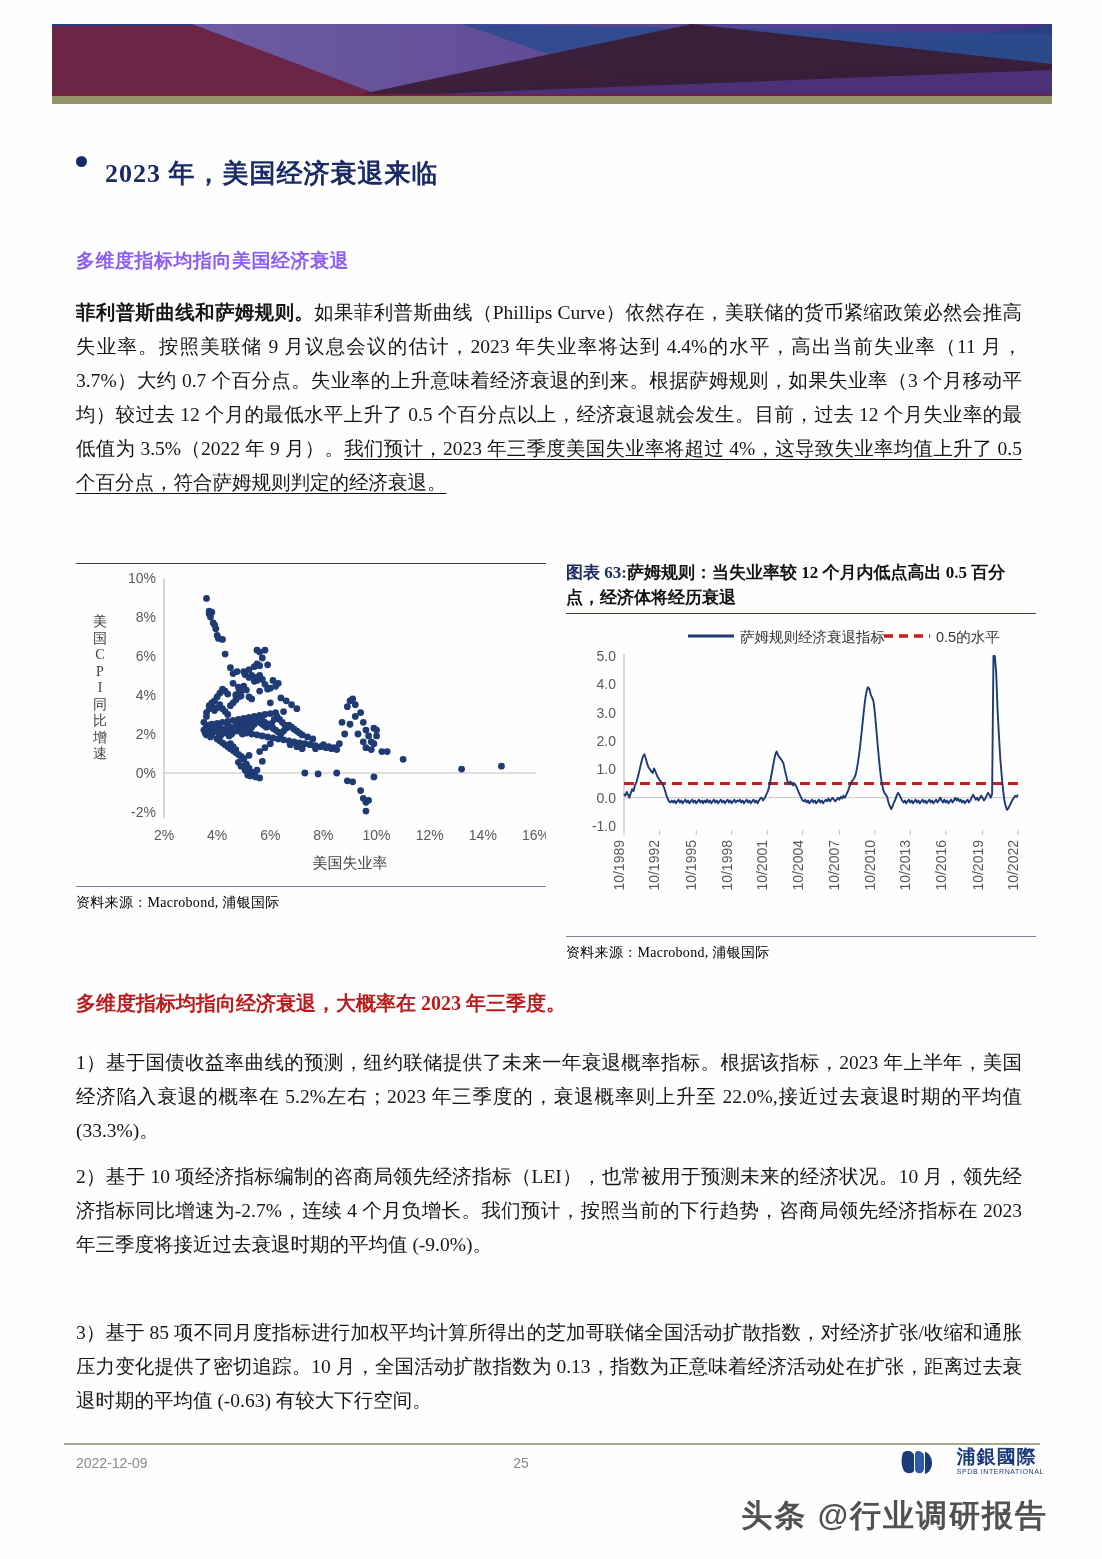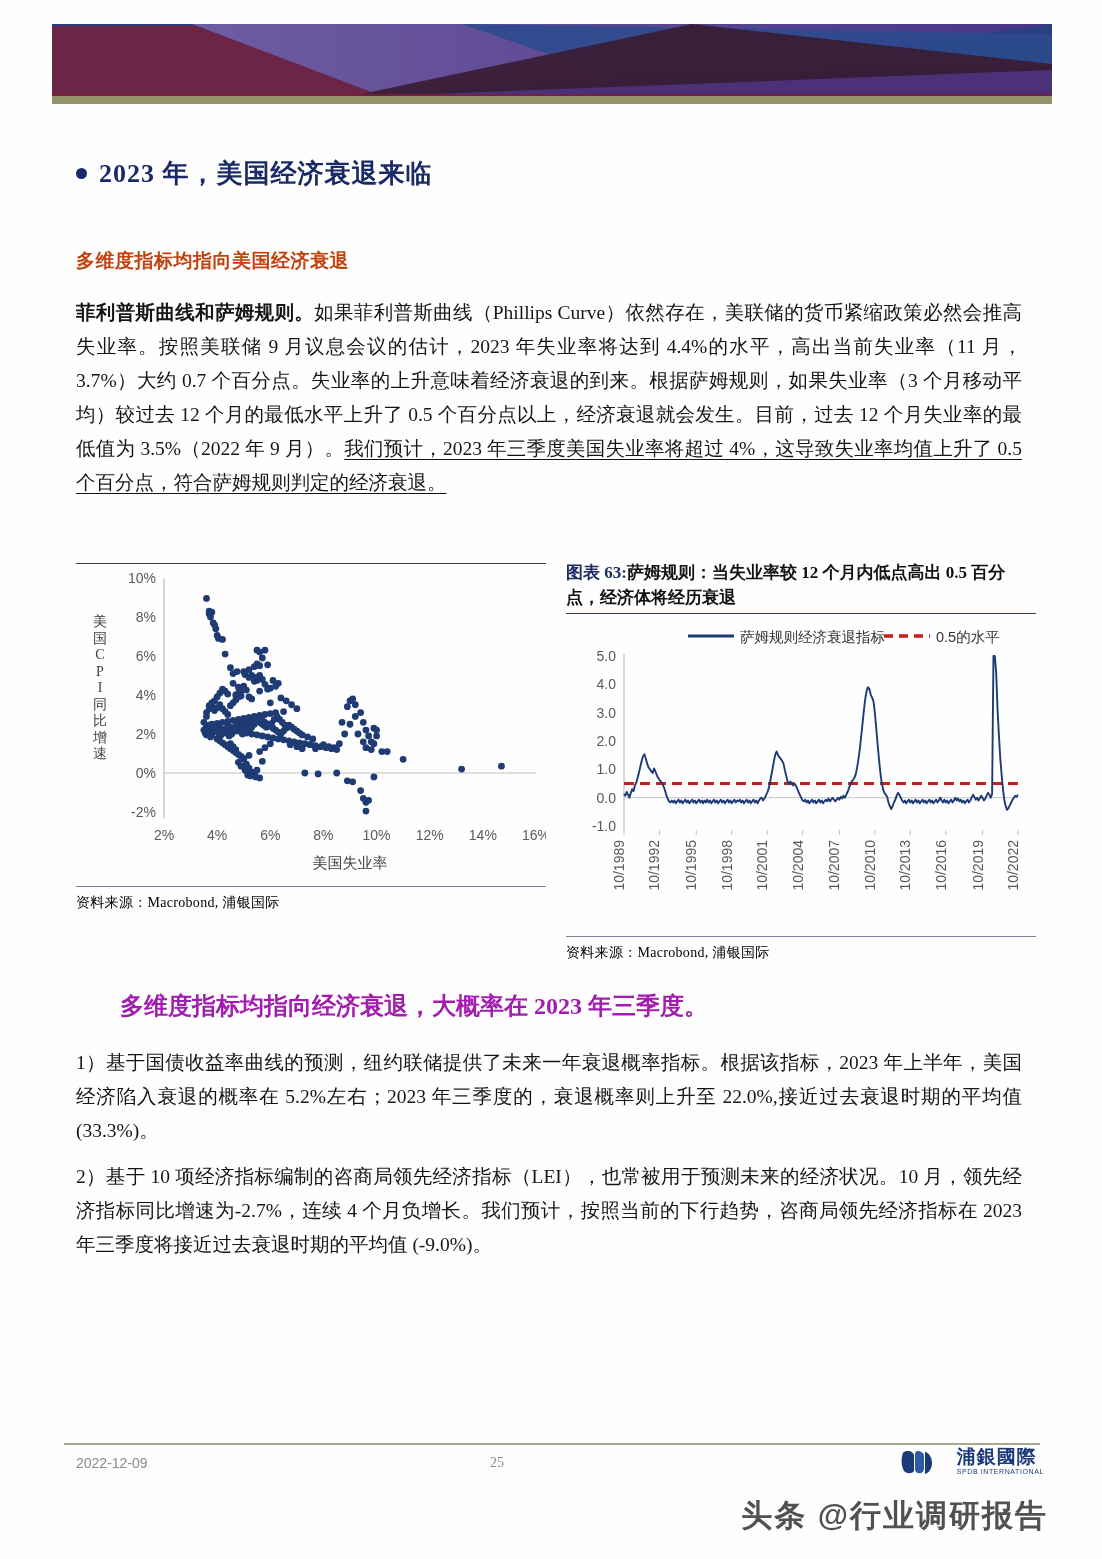--- a/index.html
+++ b/index.html
@@ -31,22 +31,22 @@
     overflow: hidden;
   }
   .banner svg { display: block; }
 
   
   .section-head {
     position: absolute;
     left: 76px;
     top: 156px;
     display: flex;
-    align-items: center;
-    gap: 12px;
+    align-items: flex-start;
+    gap: 18px;
   }
   .bullet-dot {
     width: 11px;
     height: 11px;
     border-radius: 50%;
     background: #1a2a66;
     flex: none;
   }
   .section-title {
     color: #1a2a66;
@@ -55,21 +55,21 @@
     letter-spacing: 1px;
     font-family: "Liberation Serif", "DejaVu Serif", serif;
     white-space: nowrap;
   }
 
   
   .sub-head {
     position: absolute;
     left: 76px;
     top: 248px;
-    color: #c2410c;
+    color: #8b5cf6;
     font-size: 19px;
     font-weight: bold;
     letter-spacing: 0.5px;
   }
 
   
   .body-block {
     position: absolute;
     left: 76px;
     width: 946px;
@@ -83,24 +83,23 @@
   .para-lead { font-weight: bold; }
   .underline-txt {
     text-decoration: underline;
     text-underline-offset: 4px;
   }
 
   .head-2 {
     position: absolute;
     left: 76px;
     top: 990px;
-    font-size: 24px;
+    font-size: 20px;
     font-weight: bold;
-    color: #a21caf;
-    margin-left: 44px;
+    color: #b91c1c;
   }
   .para-2 { top: 1046px; }
   .para-3 { top: 1160px; }
   .para-4 { top: 1316px; }
 
   
   .figure {
     position: absolute;
     top: 560px;
     width: 470px;
@@ -154,21 +153,22 @@
     font-family: "Liberation Sans", sans-serif;
   }
   .footer-page {
     position: absolute;
     left: 0;
     top: 1455px;
     width: 994px;
     text-align: center;
     font-size: 14px;
     color: #8a8a8a;
-    font-family: Liberation Serif, serif;
+    font-family: Liberation Sans, sans-serif;
+    padding-left: 24px;
   }
   .footer-logo {
     position: absolute;
     right: 58px;
     top: 1447px;
     display: flex;
     align-items: center;
     gap: 23px;
   }
   .logo-mark { flex: none; }
@@ -592,20 +592,21 @@
         </svg>
     </div>
     <div class="fig-src-rule"></div>
     <div class="fig-source">资料来源：Macrobond, 浦银国际</div>
   </div>
 
   <div class="head-2">多维度指标均指向经济衰退，大概率在 2023 年三季度。</div>
 
   <div class="body-block para-2">1）基于国债收益率曲线的预测，纽约联储提供了未来一年衰退概率指标。根据该指标，2023 年上半年，美国经济陷入衰退的概率在 5.2%左右；2023 年三季度的，衰退概率则上升至 22.0%,接近过去衰退时期的平均值(33.3%)。</div>
   <div class="body-block para-3">2）基于 10 项经济指标编制的咨商局领先经济指标（LEI），也常被用于预测未来的经济状况。10 月，领先经济指标同比增速为-2.7%，连续 4 个月负增长。我们预计，按照当前的下行趋势，咨商局领先经济指标在 2023 年三季度将接近过去衰退时期的平均值 (-9.0%)。</div>
+  <div class="body-block para-4">3）基于 85 项不同月度指标进行加权平均计算所得出的芝加哥联储全国活动扩散指数，对经济扩张/收缩和通胀压力变化提供了密切追踪。10 月，全国活动扩散指数为 0.13，指数为正意味着经济活动处在扩张，距离过去衰退时期的平均值 (-0.63) 有较大下行空间。</div>
 
   <div class="footer-rule"></div>
   <div class="footer-date">2022-12-09</div>
   <div class="footer-page">25</div>
   <div class="footer-logo">
     <svg class="logo-mark" width="34" height="26" viewBox="0 0 34 26">
       <path d="M3 4 C1 9, 1 17, 4 22 C7 25, 12 25, 14 22 L14 7 C14 4, 11 2, 8 2 C6 2, 4 2.5, 3 4 Z" fill="#1b3a7a"></path>
       <path d="M17 2 C21 2, 24 4, 24 7 L24 20 C24 23, 21 25, 18 24 C16 23.5, 15 22, 15 20 L15 6 C15 4, 15.5 2.5, 17 2 Z" fill="#2f5aa8"></path>
       <path d="M26 3 C30 5, 32 10, 32 14 C32 19, 29 24, 25 25 L25 3 Z" fill="#1b3a7a"></path>
     </svg>

